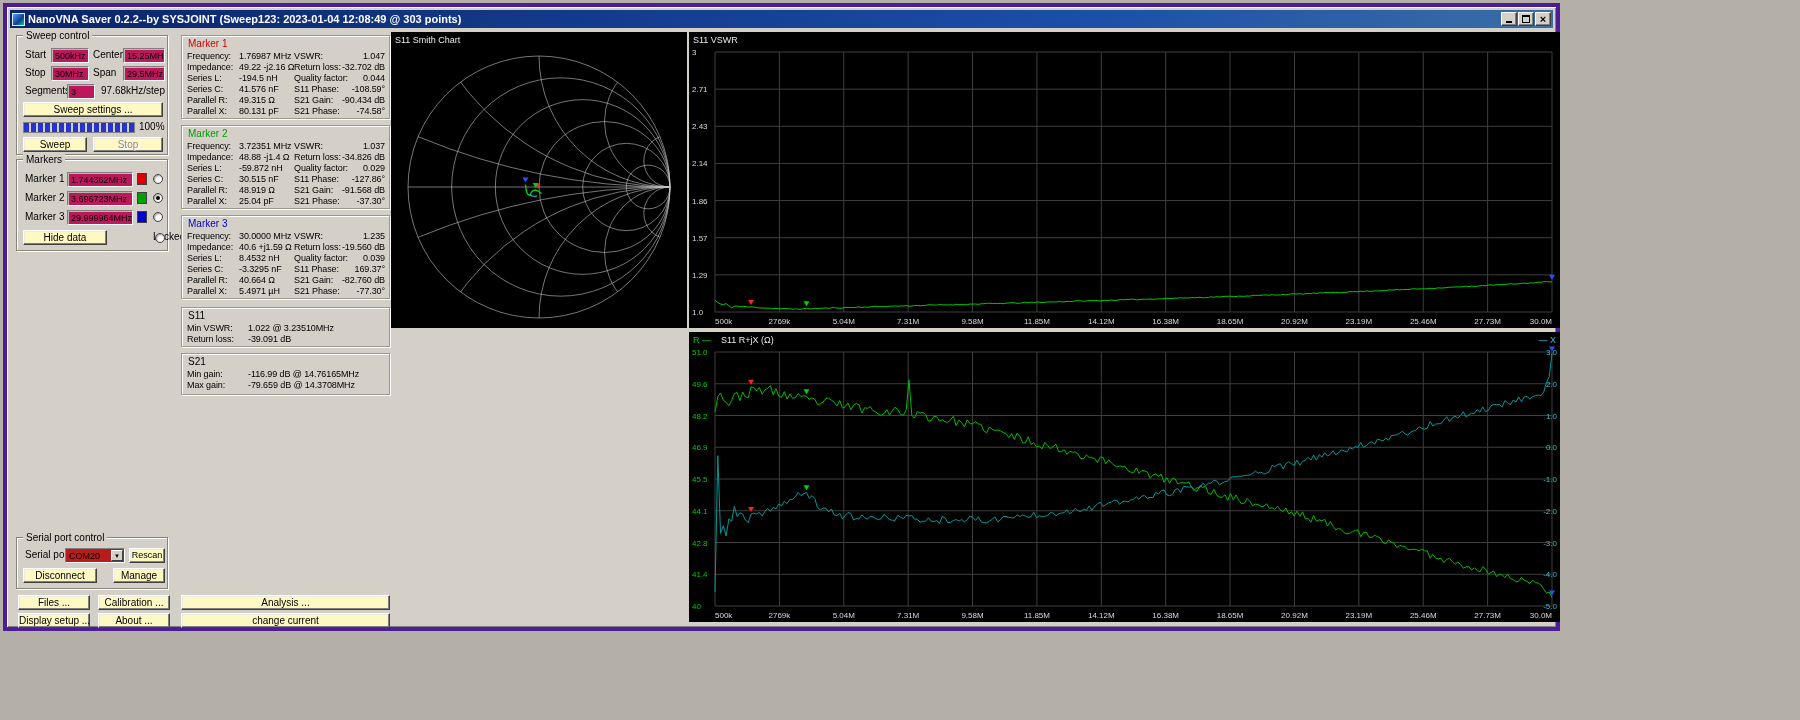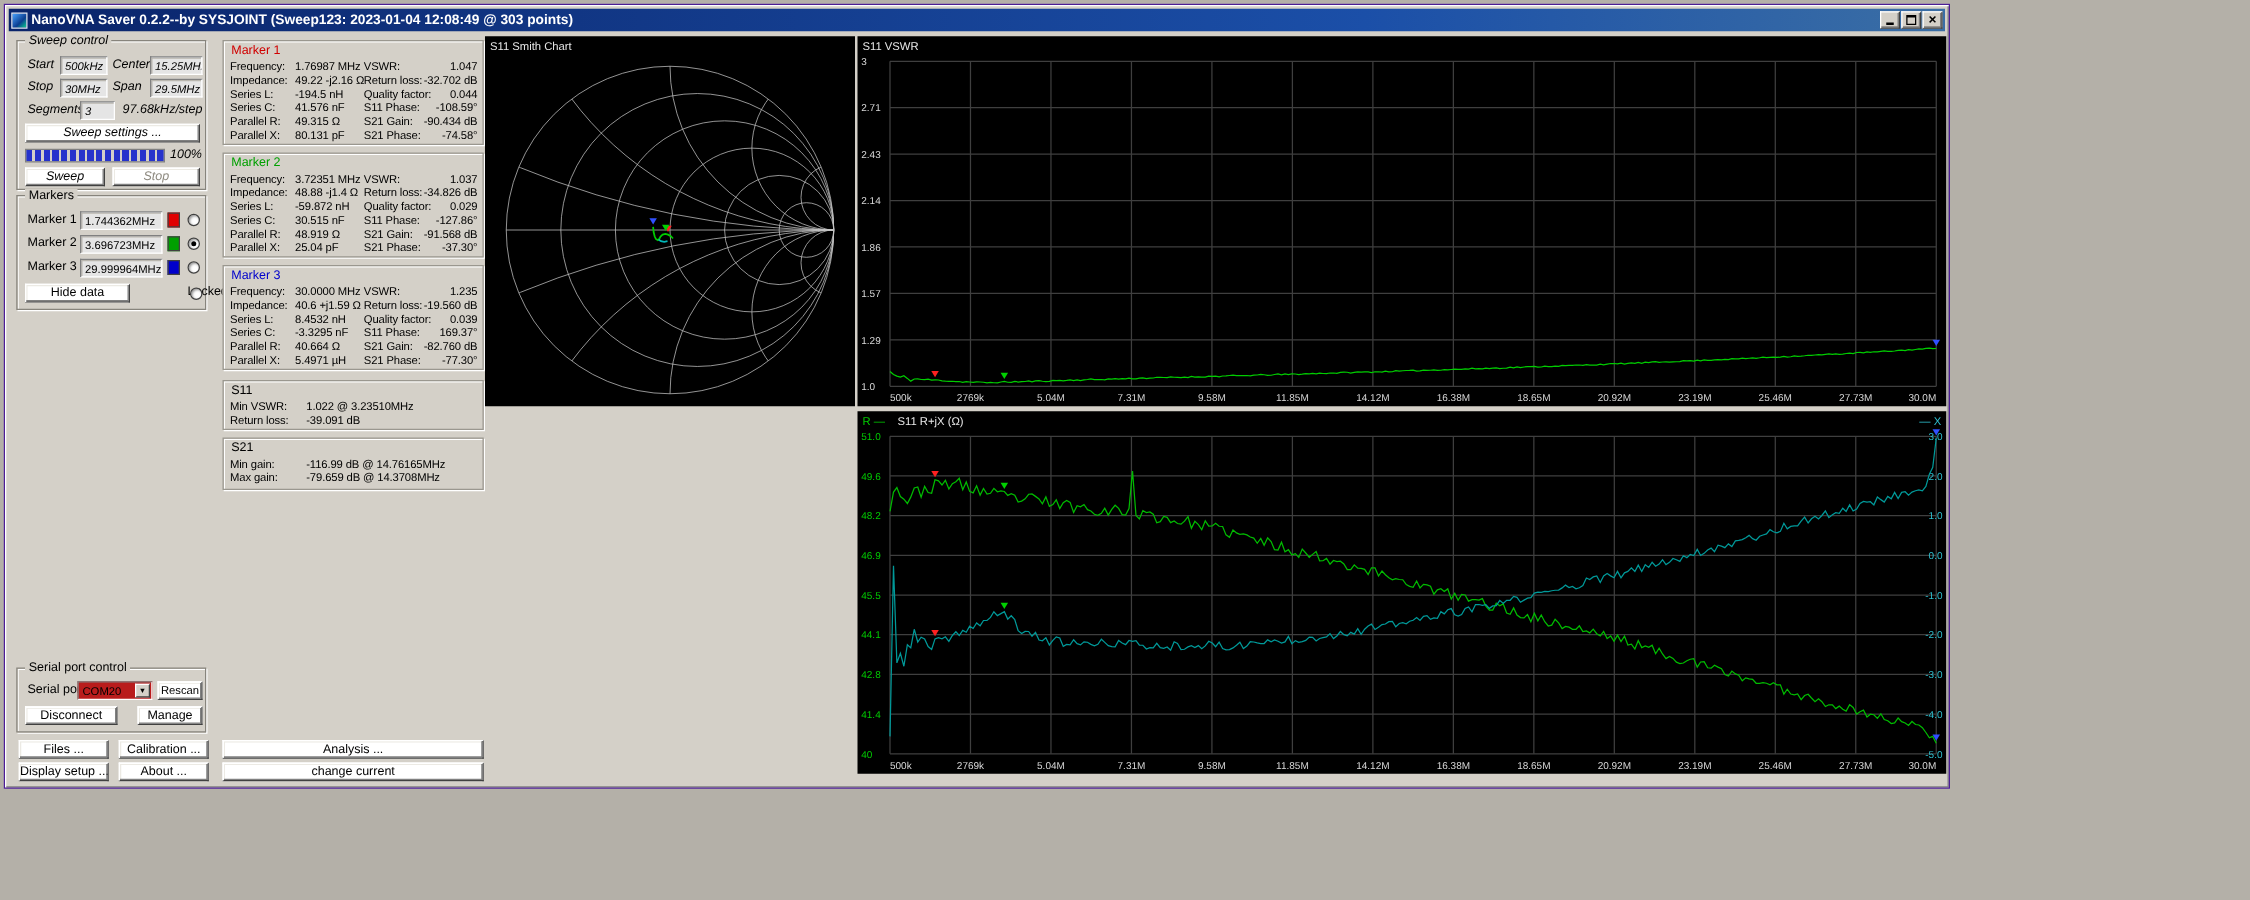--- a/index.html
+++ b/index.html
@@ -1,42 +1,42 @@
 <!DOCTYPE html>
 <html><head>
 <meta charset="utf-8">
 <style>
   *{margin:0;padding:0;box-sizing:border-box;}
   html,body{width:1800px;height:720px;}
   body{background:#b4b0a8;font-family:"Liberation Sans",sans-serif;position:relative;overflow:hidden;}
   svg text{font-family:"Liberation Sans",sans-serif;}
 
   .window{position:absolute;left:3px;top:3px;width:1557px;height:628px;background:#d4d0c8;
-          border:1px solid #4c1d95;box-shadow:inset 1px 1px 0 #fff,inset -1px -1px 0 #808080;}
+          border:4px solid #4c1d95;box-shadow:inset 1px 1px 0 #fff,inset -1px -1px 0 #808080;}
   .titlebar{position:absolute;left:3px;top:3px;right:3px;height:18px;
             background:linear-gradient(90deg,#0a246a 0%,#1b4fa8 70%,#3a6ea5 100%);
             display:flex;align-items:center;padding:0 2px;gap:3px;}
   .tb-ico{width:13px;height:13px;background:linear-gradient(135deg,#4aa3ff,#0b3e91 60%,#0bd08c);border:1px solid #dfe7f5;}
   .tb-text{color:#fff;font-size:11px;font-weight:bold;flex:1;white-space:nowrap;overflow:hidden;line-height:18px;}
   .tb-btns{display:flex;gap:1px;}
   .tb-btn{width:16px;height:14px;background:#d4d0c8;border:1px solid;border-color:#fff #404040 #404040 #fff;
           box-shadow:inset -1px -1px 0 #808080;display:flex;align-items:flex-start;justify-content:center;cursor:pointer;}
   .g-min{width:6px;height:2px;background:#000;margin-top:8px;}
   .g-max{width:8px;height:8px;border:1px solid #000;border-top-width:2px;margin-top:2px;}
   .tb-close{font-size:11px;font-weight:bold;line-height:12px;}
 
   .pane{position:absolute;left:3px;top:22px;right:3px;bottom:3px;}
 
   .group{position:absolute;border:1px solid #87847c;box-shadow:inset 1px 1px 0 #fff,1px 1px 0 #fff;}
   .legend{position:absolute;top:-6px;left:6px;background:#d4d0c8;font-size:10px;line-height:11px;padding:0 3px;}
 
   .lbl{position:absolute;font-size:10px;line-height:14px;white-space:nowrap;}
-  .tinput{position:absolute;background:#e5e5e5;border:1px solid;border-color:#808080 #fff #fff #808080;
+  .tinput{position:absolute;background:#be185d;border:1px solid;border-color:#808080 #fff #fff #808080;
           box-shadow:inset 1px 1px 0 #b9b6ae;font-size:9px;line-height:12px;padding:1px 3px;white-space:nowrap;overflow:hidden;}
-  .btn{position:absolute;background:#ffffff;border:1px solid;border-color:#ffffff #404040 #404040 #ffffff;
+  .btn{position:absolute;background:#fef9c3;border:1px solid;border-color:#ffffff #404040 #404040 #ffffff;
        box-shadow:inset -1px -1px 0 #808080,inset 1px 1px 0 #eceae4;
        font-size:10px;text-align:center;line-height:13px;height:15px;cursor:pointer;white-space:nowrap;overflow:hidden;}
   .btn.disabled{color:#8d897f;text-shadow:1px 1px 0 #fff;cursor:default;}
   .progress{position:absolute;left:6px;top:86px;width:112px;height:11px;border:1px solid #808080;
             background:repeating-linear-gradient(90deg,#2633cc 0px,#2633cc 5px,#d4d0c8 5px,#d4d0c8 7px);}
   .swatch{position:absolute;width:10px;height:12px;border:1px solid #404040;cursor:pointer;}
   .radio{position:absolute;width:10px;height:10px;border-radius:50%;background:#fff;border:1px solid #404040;
          box-shadow:inset 1px 1px 2px #999;cursor:pointer;}
   .radio.checked::after{content:"";position:absolute;left:2px;top:2px;width:4px;height:4px;border-radius:50%;background:#000;}
   .combo{position:absolute;background:#b91c1c;border:1px solid;border-color:#808080 #fff #fff #808080;
@@ -71,21 +71,21 @@
         </div>
       <div class="tb-btn">
           <div class="g-max"></div>
         </div>
       <div class="tb-btn tb-close">×</div>
     </div>
   </div>
 
   <div class="pane">
 
-    <div class="group" style="left:6px;top:6px;width:152px;height:120px;font-style:italic;">
+    <div class="group" style="left:6px;top:6px;width:152px;height:120px;">
       <span class="legend">Sweep control</span>
       <span class="lbl" style="left:8px;top:12px;">Start</span>
       <div class="tinput" style="left:34px;top:12px;width:38px;height:15px;">500kHz</div>
       <span class="lbl" style="left:76px;top:12px;">Center</span>
       <div class="tinput" style="left:106px;top:12px;width:42px;height:15px;">15.25MHz</div>
       <span class="lbl" style="left:8px;top:30px;">Stop</span>
       <div class="tinput" style="left:34px;top:30px;width:38px;height:15px;">30MHz</div>
       <span class="lbl" style="left:76px;top:30px;">Span</span>
       <div class="tinput" style="left:106px;top:30px;width:42px;height:15px;">29.5MHz</div>
       <span class="lbl" style="left:8px;top:48px;">Segments:</span>

